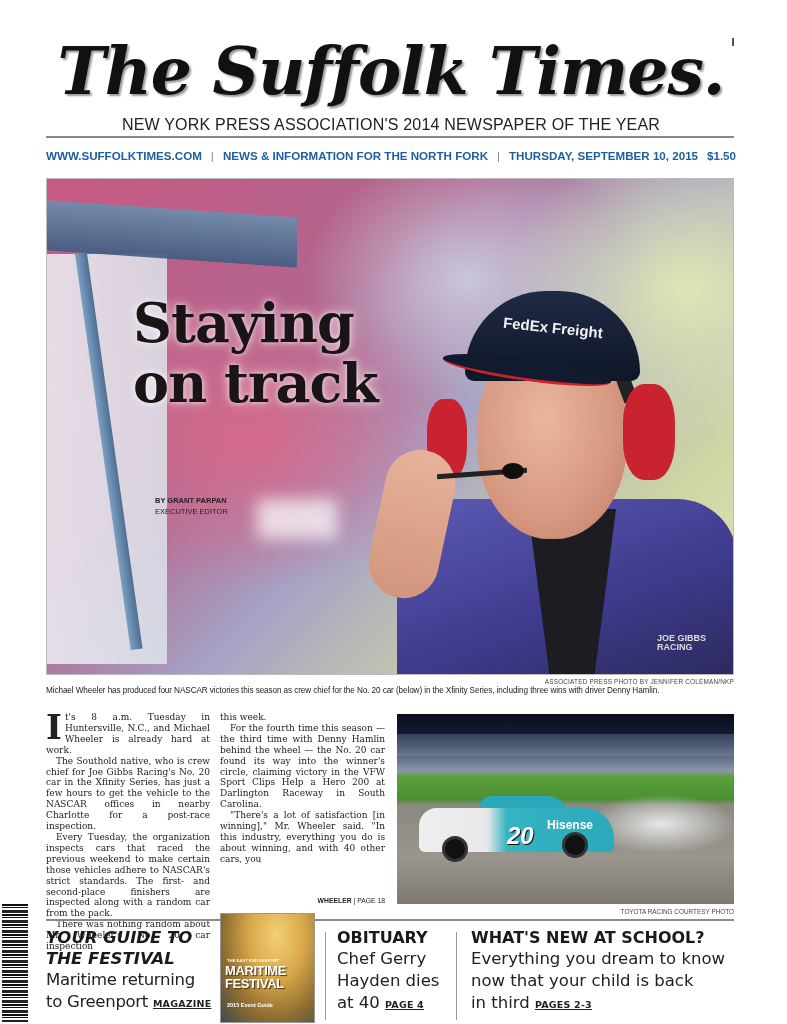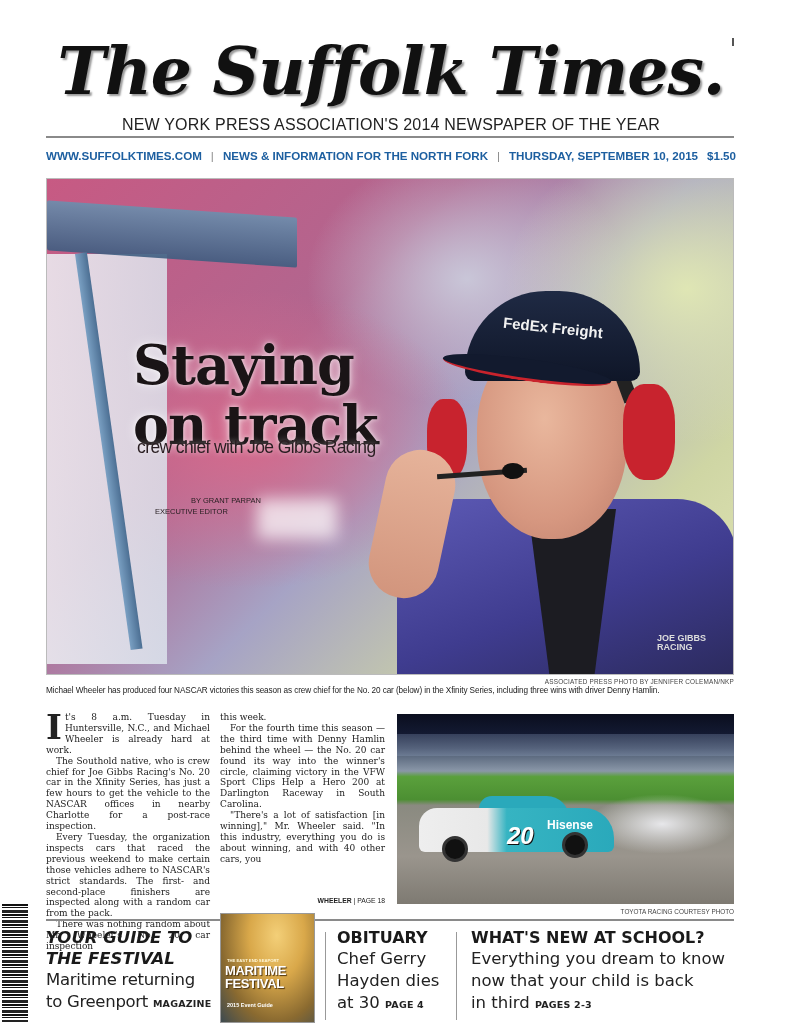--- a/index.html
+++ b/index.html
@@ -57,25 +57,25 @@
   .hero .ear-r { position: absolute; left: 576px; top: 205px; width: 52px; height: 96px; background: #c8232e; border-radius: 40%; }
   .hero .band { position: absolute; left: 560px; top: 125px; width: 14px; height: 100px; background: #222; transform: rotate(-20deg); }
   .hero .mic { position: absolute; left: 390px; top: 292px; width: 90px; height: 5px; background: #222; transform: rotate(-4deg); }
   .hero .mic-head { position: absolute; left: 455px; top: 284px; width: 22px; height: 16px; background: #111; border-radius: 50%; }
   .hero .hand { position: absolute; left: 330px; top: 270px; width: 70px; height: 150px;
     background: linear-gradient(180deg,#e6b39a,#d2957d); border-radius: 35px; transform: rotate(12deg); }
   .hero .jgr { position: absolute; left: 610px; top: 455px; font-size: 9px; font-weight: bold; color: #ddd; line-height: 9px; }
 
   .headline { position: absolute; left: 86px; top: 114px; font-family: "DejaVu Serif", serif; font-weight: bold;
     font-size: 54px; line-height: 60px; color: #1a1416; letter-spacing: -1px;
-    text-shadow: 0 0 12px rgba(255,255,255,0.7), 0 0 4px rgba(255,255,255,0.6); margin-top: 42px; }
+    text-shadow: 0 0 12px rgba(255,255,255,0.7), 0 0 4px rgba(255,255,255,0.6); }
   .subhead { position: absolute; left: 90px; top: 258px; font-size: 17.5px; line-height: 21px; color: #2a1e22;
     letter-spacing: -0.6px; text-shadow: 0 0 6px rgba(255,255,255,0.6); }
   .byline { position: absolute; left: 108px; top: 316px; font-size: 7.5px; line-height: 11px; color: #2a2024; }
-  .byline .name { font-weight: normal; margin-left: 36px; }
+  .byline .name { font-weight: bold; }
 
   .photo-credit { position: absolute; left: 46px; top: 678px; width: 688px; text-align: right; font-size: 6.4px; color: #444; letter-spacing: 0.2px; }
   .caption { position: absolute; left: 46px; top: 686px; width: 700px; font-size: 8.2px; color: #222; white-space: nowrap; letter-spacing: -0.1px; }
 
   
   .article-col { position: absolute; font-family: "DejaVu Serif", serif; font-size: 9px; line-height: 10.9px; color: #222; text-align: justify; }
   .col1 { left: 46px; top: 712px; width: 164px; }
   .col2 { left: 220px; top: 712px; width: 165px; }
   .article-col p { text-indent: 10px; }
   .article-col p.first { text-indent: 0; }
@@ -99,21 +99,21 @@
 
   
   .rule.bottom { top: 919px; height: 2px; }
   .barcode { position: absolute; left: 2px; top: 904px; width: 26px; height: 118px;
     background: repeating-linear-gradient(180deg, #111 0 2px, #fff 2px 3px, #111 3px 4px, #fff 4px 6px, #222 6px 9px, #fff 9px 10px); }
   .promo-title { font-weight: bold; color: #1a1a1a; }
   .promo { position: absolute; font-family: "DejaVu Sans", sans-serif; }
   .promo1 { left: 46px; top: 927px; width: 170px; }
   .promo1 .promo-title { font-size: 16.5px; line-height: 21px; font-style: italic; }
   .promo1 .promo-body { font-size: 16.5px; line-height: 22px; color: #222; white-space: nowrap; letter-spacing: -0.3px; }
-  .promo .small-caps { font-size: 9.5px; font-weight: bold; letter-spacing: 0.2px; }
+  .promo .small-caps { font-size: 9.5px; font-weight: bold; letter-spacing: 0.2px; text-decoration: underline; }
   .mag-cover { position: absolute; left: 220px; top: 913px; width: 95px; height: 110px;
     background: radial-gradient(ellipse at 60% 20%, #f3cf78 0%, #d9a84a 35%, #8a6a30 70%, #3d4a50 100%); border: 1px solid #999; overflow: hidden; }
   .mag-cover .m-top { position: absolute; left: 6px; top: 44px; font-size: 4.2px; color: #fff7d6; font-weight: bold; }
   .mag-cover .m-title { position: absolute; left: 4px; top: 50px; font-size: 13px; line-height: 13px; font-weight: bold; color: #ffffff; text-shadow: 1px 1px 1px #4a3210; letter-spacing: -0.4px; }
   .mag-cover .m-guide { position: absolute; left: 6px; top: 88px; font-size: 5.5px; color: #fff; font-weight: bold; }
   .vline { position: absolute; width: 1px; background: #999; }
   .vline.v1 { left: 325px; top: 932px; height: 88px; }
   .vline.v2 { left: 456px; top: 932px; height: 88px; }
   .promo2 { left: 337px; top: 927px; width: 118px; }
   .promo2 .promo-title { font-size: 16px; line-height: 21px; }
@@ -158,21 +158,20 @@
   <div class="hand"></div>
   <div class="mic"></div>
   <div class="mic-head"></div>
   <div class="jgr">JOE GIBBS RACING</div>
 
   <div class="headline">
     <div>Staying</div>
     <div>on track</div>
   </div>
   <div class="subhead">
-    <div>crew chief with Joe Gibbs Racing</div>
   </div>
   <div class="byline">
     <div class="name">BY GRANT PARPAN</div>
     <div>EXECUTIVE EDITOR</div>
   </div>
 </div>
 
 <div class="photo-credit">ASSOCIATED PRESS PHOTO BY JENNIFER COLEMAN/NKP</div>
 <div class="caption">Michael Wheeler has produced four NASCAR victories this season as crew chief for the No. 20 car (below) in the Xfinity Series, including three wins with driver Denny Hamlin.</div>
 
@@ -222,21 +221,21 @@
   </div>
   <div class="m-guide">2015 Event Guide</div>
 </div>
 
 <div class="vline v1"></div>
 
 <div class="promo promo2">
   <div class="promo-title">OBITUARY</div>
   <div class="promo-body">Chef Gerry</div>
   <div class="promo-body">Hayden dies</div>
-  <div class="promo-body"><span>at 30</span> <span class="small-caps">PAGE 4</span></div>
+  <div class="promo-body"><span>at 40</span> <span class="small-caps">PAGE 4</span></div>
 </div>
 
 <div class="vline v2"></div>
 
 <div class="promo promo3">
   <div class="promo-title">WHAT'S NEW AT SCHOOL?</div>
   <div class="promo-body">Everything you dream to know</div>
   <div class="promo-body">now that your child is back</div>
   <div class="promo-body"><span>in third</span> <span class="small-caps">PAGES 2-3</span></div>
 </div>

